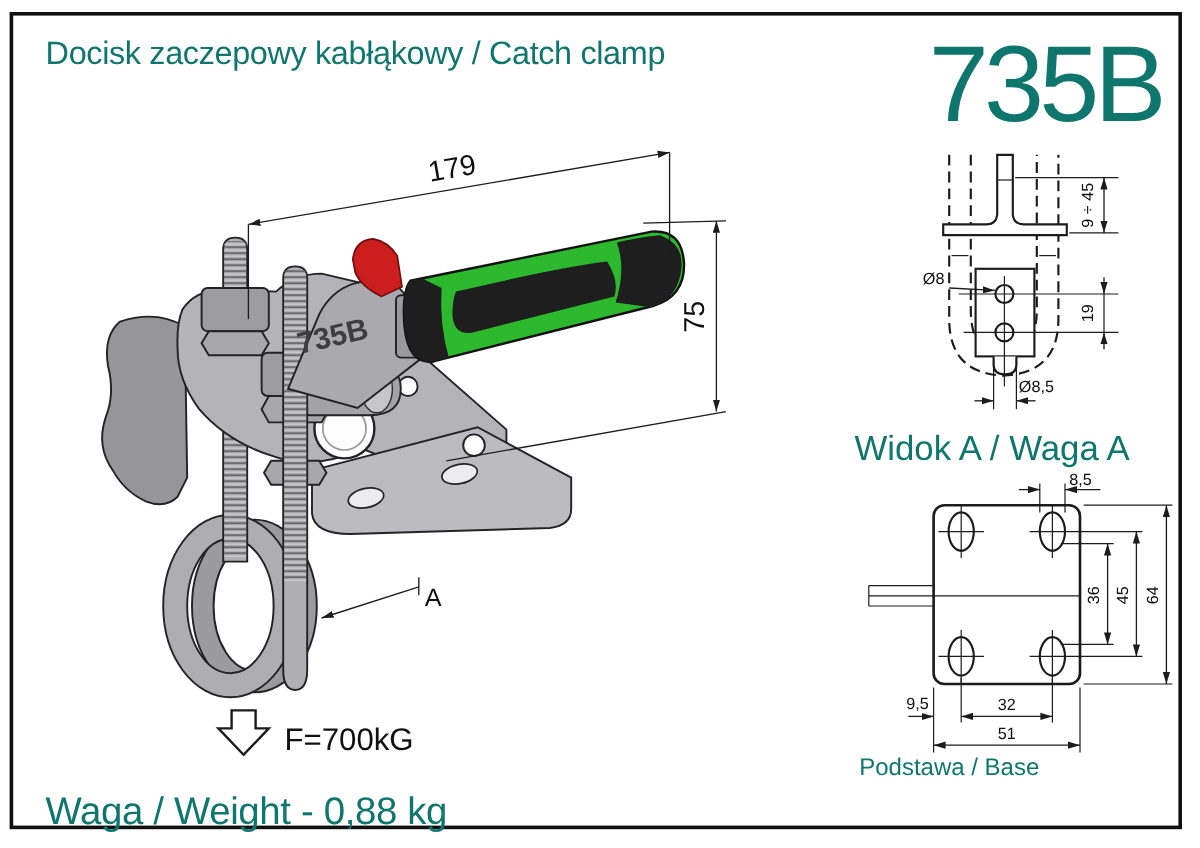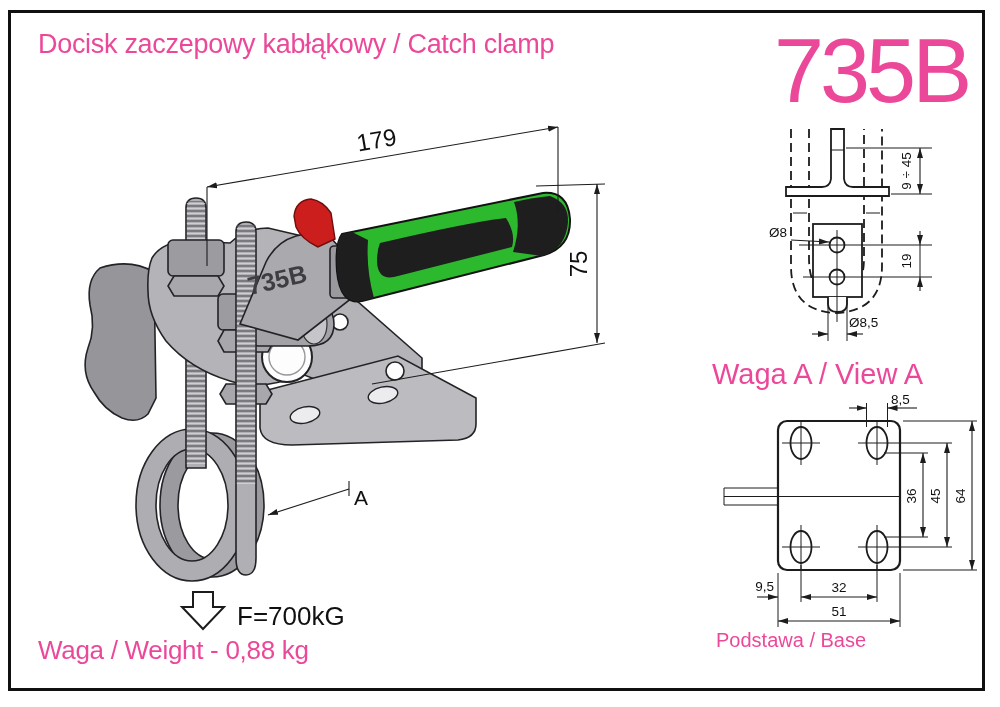--- a/index.html
+++ b/index.html
@@ -1,24 +1,24 @@
 <!DOCTYPE html>
 <html style="--frame: #101010; --line: #1c1c1c; --metal: #b4b4b8; --handle-green: #2db92d; --grip-black: #1e1e1e; --lever-red: #cd1e1e;"><head>
 <meta charset="utf-8">
 <style>
   html,body{margin:0;padding:0;background:#fff;}
   .page{position:relative;width:1000px;height:707px;background:#fff;overflow:hidden;
-        font-family:"Liberation Sans",sans-serif;color:#ec4899;}
+        font-family:"Liberation Sans",sans-serif;color:#0f766e;}
   .frame{position:absolute;left:8px;top:10px;width:971px;height:675px;
          border:3px solid var(--frame,#101010);}
   .t{position:absolute;white-space:nowrap;line-height:1;}
   .title1{left:38px;top:31px;font-size:27px;letter-spacing:-.3px;}
   .title2{left:38px;top:77px;font-size:27px;letter-spacing:-.3px;}
   .model{left:774px;top:26px;font-size:90px;letter-spacing:-4px;}
-  .weight{left:38px;top:637px;font-size:26px;letter-spacing:-.3px;}
+  .weight{left:38px;top:660px;font-size:32px;letter-spacing:-.3px;}
   .label-viewa{left:712px;top:360px;font-size:29px;}
   .label-base{left:716px;top:630px;font-size:20px;}
   svg.overlay{position:absolute;left:0;top:0;}
   svg text{font-family:"Liberation Sans",sans-serif;fill:#101010;}
   .dim{font-size:13.5px;}
   .dimbig{font-size:24px;}
   .force{font-size:26px;}
   .stamp{font-size:25px;font-weight:bold;fill:#3d3d42;}
   .ln{stroke:#1c1c1c;stroke-width:1.1;fill:none;}
   .thin{stroke:#1c1c1c;stroke-width:1;fill:none;}
@@ -28,21 +28,21 @@
 </style>
 </head>
 <body>
 
 <div class="page">
   <div class="frame"></div>
 
   <div class="t title1">Docisk zaczepowy kabłąkowy / Catch clamp</div>
   <div class="t model">735B</div>
   <div class="t weight">Waga / Weight - 0,88 kg</div>
-  <div class="t label-viewa">Waga A / View A</div>
+  <div class="t label-viewa">Widok A / Waga A</div>
   <div class="t label-base">Podstawa / Base</div>
 
   <svg class="overlay" width="1000" height="707" viewBox="0 0 1000 707">
     <defs>
       <marker id="ae" markerWidth="11" markerHeight="8" refX="10" refY="4" orient="auto" markerUnits="userSpaceOnUse">
         <path d="M0,1 L10,4 L0,7 Z" fill="#1c1c1c"></path>
       </marker>
       <marker id="as" markerWidth="11" markerHeight="8" refX="1" refY="4" orient="auto" markerUnits="userSpaceOnUse">
         <path d="M11,1 L1,4 L11,7 Z" fill="#1c1c1c"></path>
       </marker>

